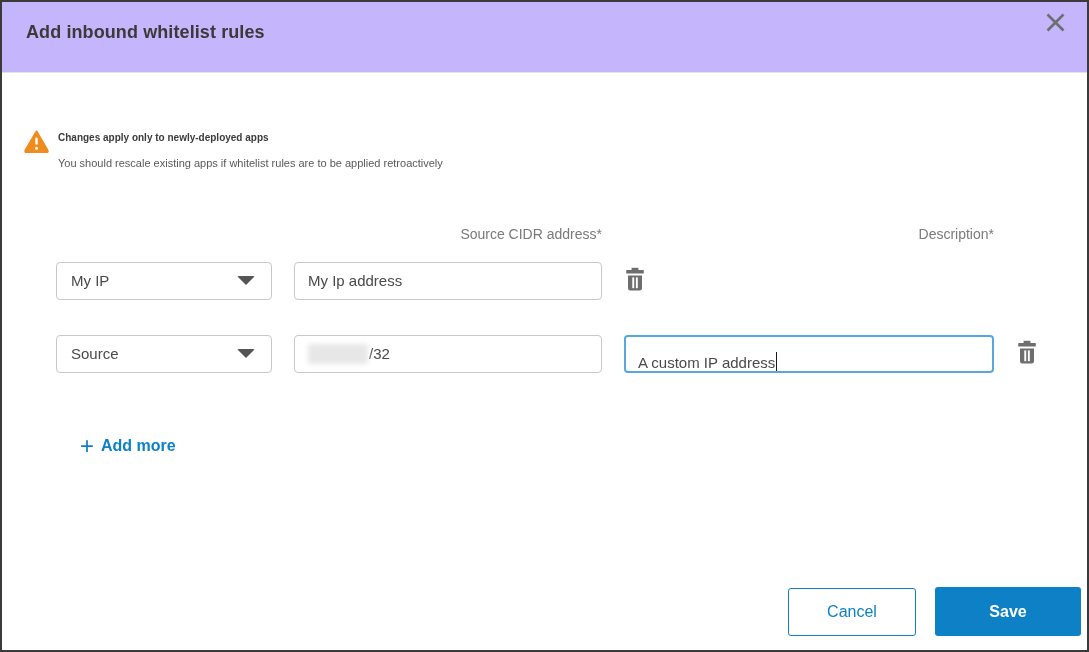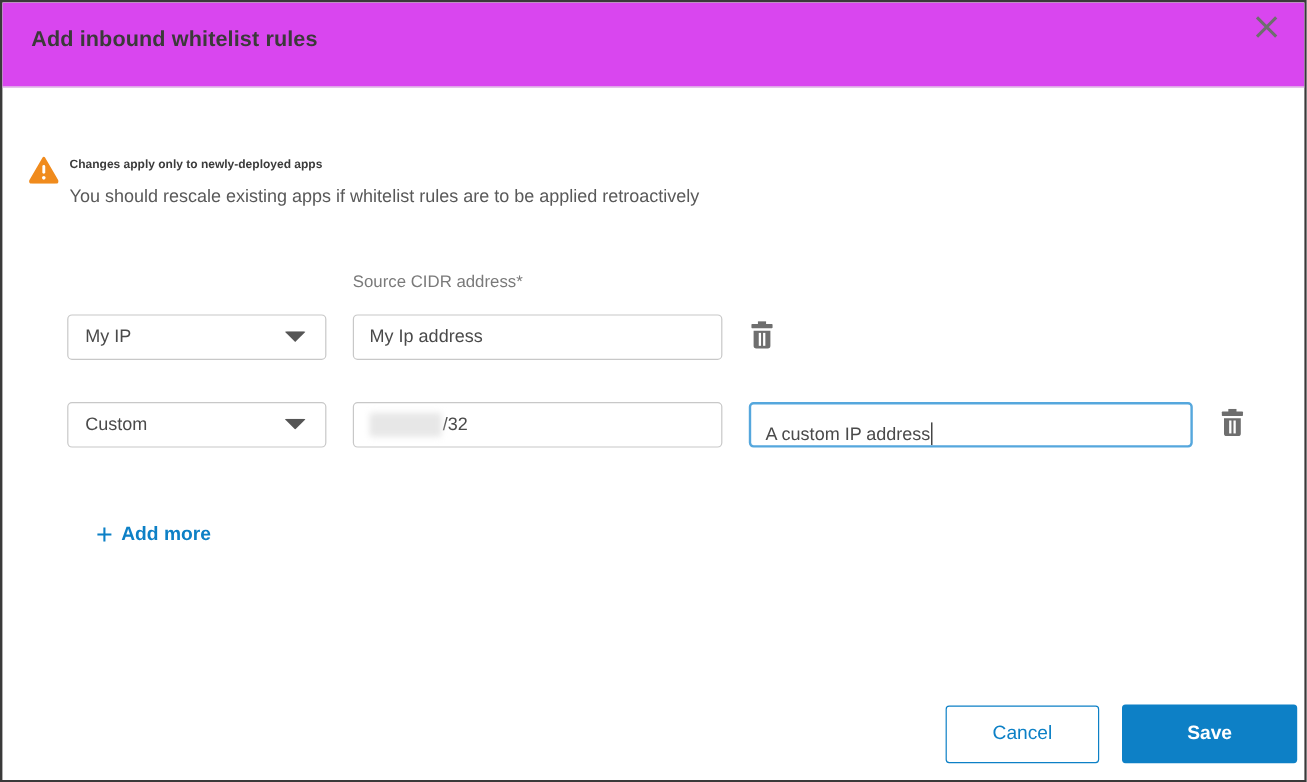--- a/index.html
+++ b/index.html
@@ -11,41 +11,42 @@
   html,body{background:#fff;}
   body{font-family:"Liberation Sans", sans-serif;}
   .modal{
     width:1089px;height:652px;
     border:2px solid #3a3a3a;
     background:#fff;
     position:relative;
     overflow:hidden;
   }
   
-  .header{height:71px;border-bottom:1px solid #e4e4e4;position:relative;background:#d946ef;}
+  .header{height:71px;border-bottom:1px solid #e4e4e4;position:relative;background:#c4b5fd;}
   .title{
     position:absolute;left:24px;top:20px;
     font-size:18px;font-weight:700;color:#3b3a39;letter-spacing:.1px;
   }
   .close-btn{
     position:absolute;right:19px;top:9px;width:26px;height:26px;
     display:flex;align-items:center;justify-content:center;cursor:pointer;background:none;border:none;
   }
   
   .content{padding:55px 24px 0 22px;}
   .warning{display:flex;align-items:flex-start;}
   .warning-icon{flex:0 0 auto;margin-top:2px;}
   .warning-text{margin-left:9px;}
   .warning-title{font-size:10px;font-weight:700;color:#3b3b3b;line-height:20px;}
-  .warning-sub{font-size:15px;color:#595959;line-height:21px;margin-top:5px;}
+  .warning-sub{font-size:11px;color:#595959;line-height:21px;margin-top:5px;}
   
   .form{margin-left:32px;margin-top:52px;}
   .labels-row{
     display:grid;grid-template-columns:216px 308px 370px;column-gap:22px;
     margin-bottom:12px;
+    text-align:right;
   }
   .field-label{font-size:14px;color:#7a7a7a;}
   .rule-row{
     display:grid;grid-template-columns:216px 308px 370px 22px;column-gap:22px;
     align-items:center;height:53px;margin-bottom:20px;
   }
   .select-box{
     height:38px;border:1px solid #c8c8c8;border-radius:4px;background:#fff;
     display:flex;align-items:center;justify-content:space-between;
     padding:0 16px 0 14px;font-size:15px;color:#4a4a4a;cursor:pointer;
@@ -120,20 +121,21 @@
         <div class="warning-title">Changes apply only to newly-deployed apps</div>
         <div class="warning-sub">You should rescale existing apps if whitelist rules are to be applied retroactively</div>
       </div>
     </div>
 
     <div class="form">
 
       <div class="labels-row">
         <div></div>
         <div class="field-label">Source CIDR address*</div>
+        <div class="field-label">Description*</div>
       </div>
 
       
       <div class="rule-row">
         <div class="select-box">
           <span>My IP</span>
           <span class="caret-down"></span>
         </div>
         <div class="text-input">
           <span>My Ip address</span>
@@ -147,21 +149,21 @@
               <rect x="8.3" y="10.4" width="1.9" height="10.8" fill="#fff"></rect>
               <rect x="11.9" y="10.4" width="1.9" height="10.8" fill="#fff"></rect>
             </svg>
           </span>
         </button>
       </div>
 
       
       <div class="rule-row">
         <div class="select-box">
-          <span>Custom</span>
+          <span>Source</span>
           <span class="caret-down"></span>
         </div>
         <div class="text-input">
           <span class="redact redact-sm"></span>
             <span>/32</span>
         </div>
         <div class="text-input focused">
           <span>A custom IP address</span>
             <span class="text-caret"></span>
         </div>

